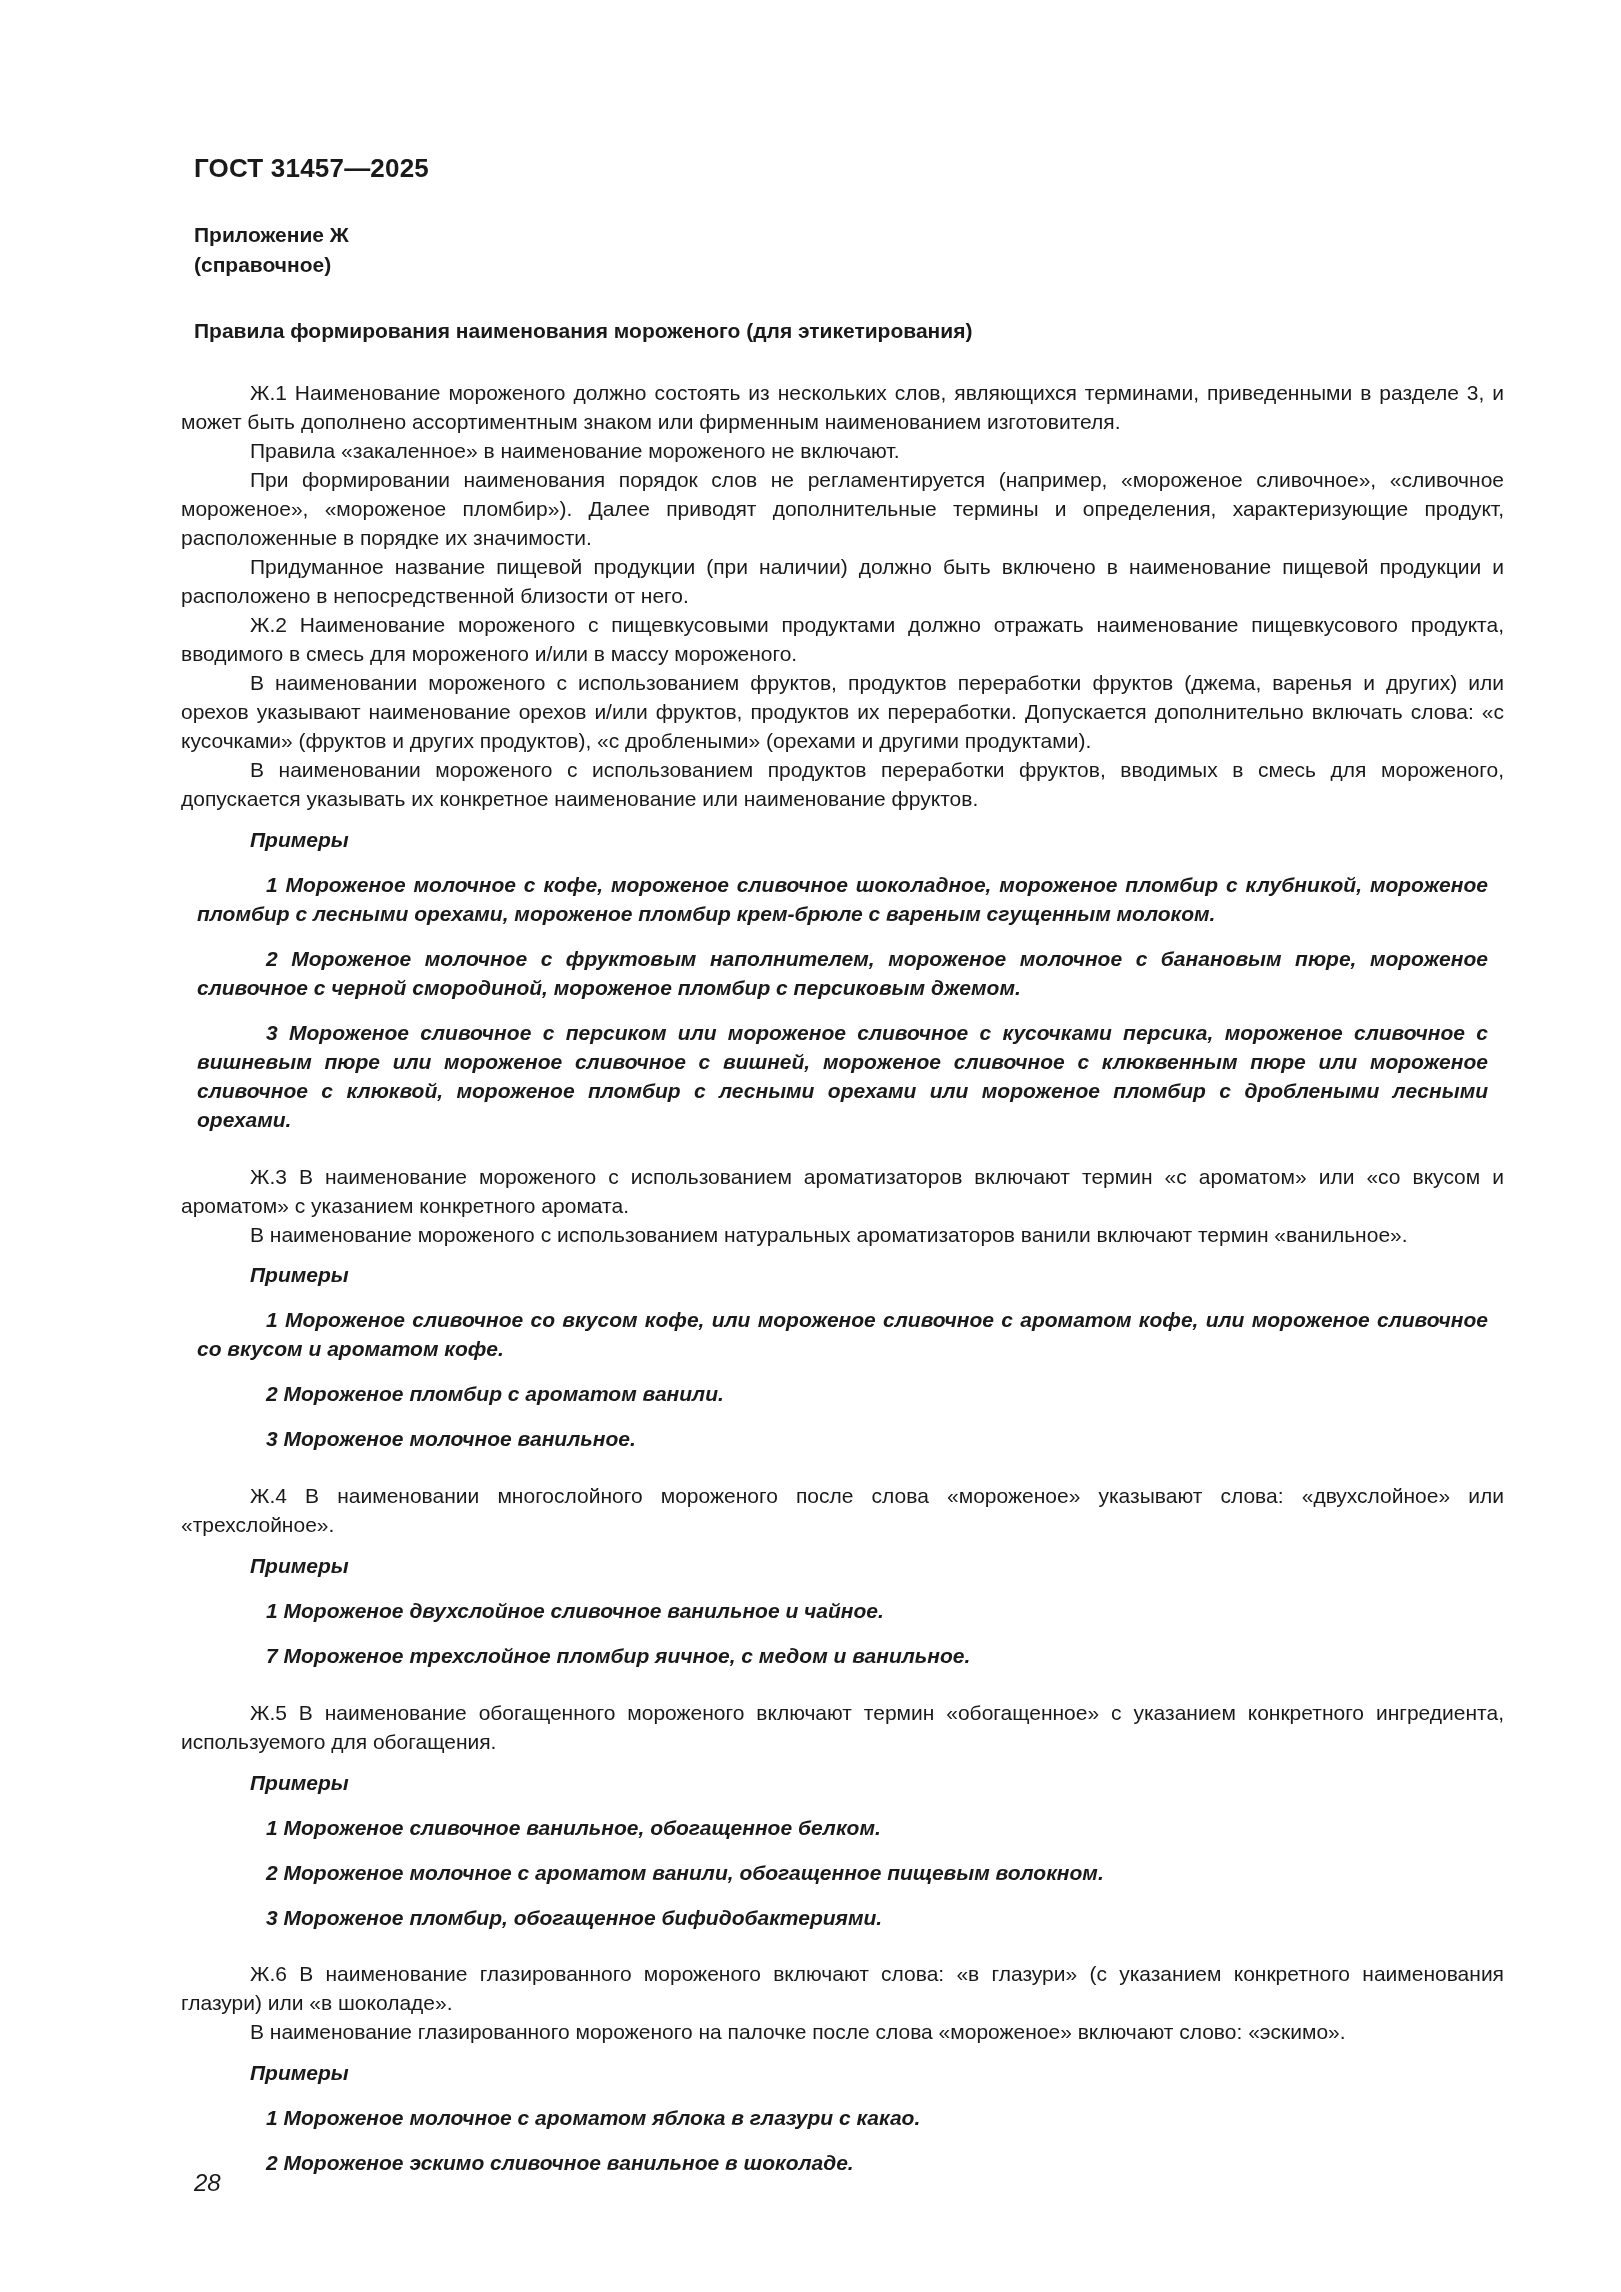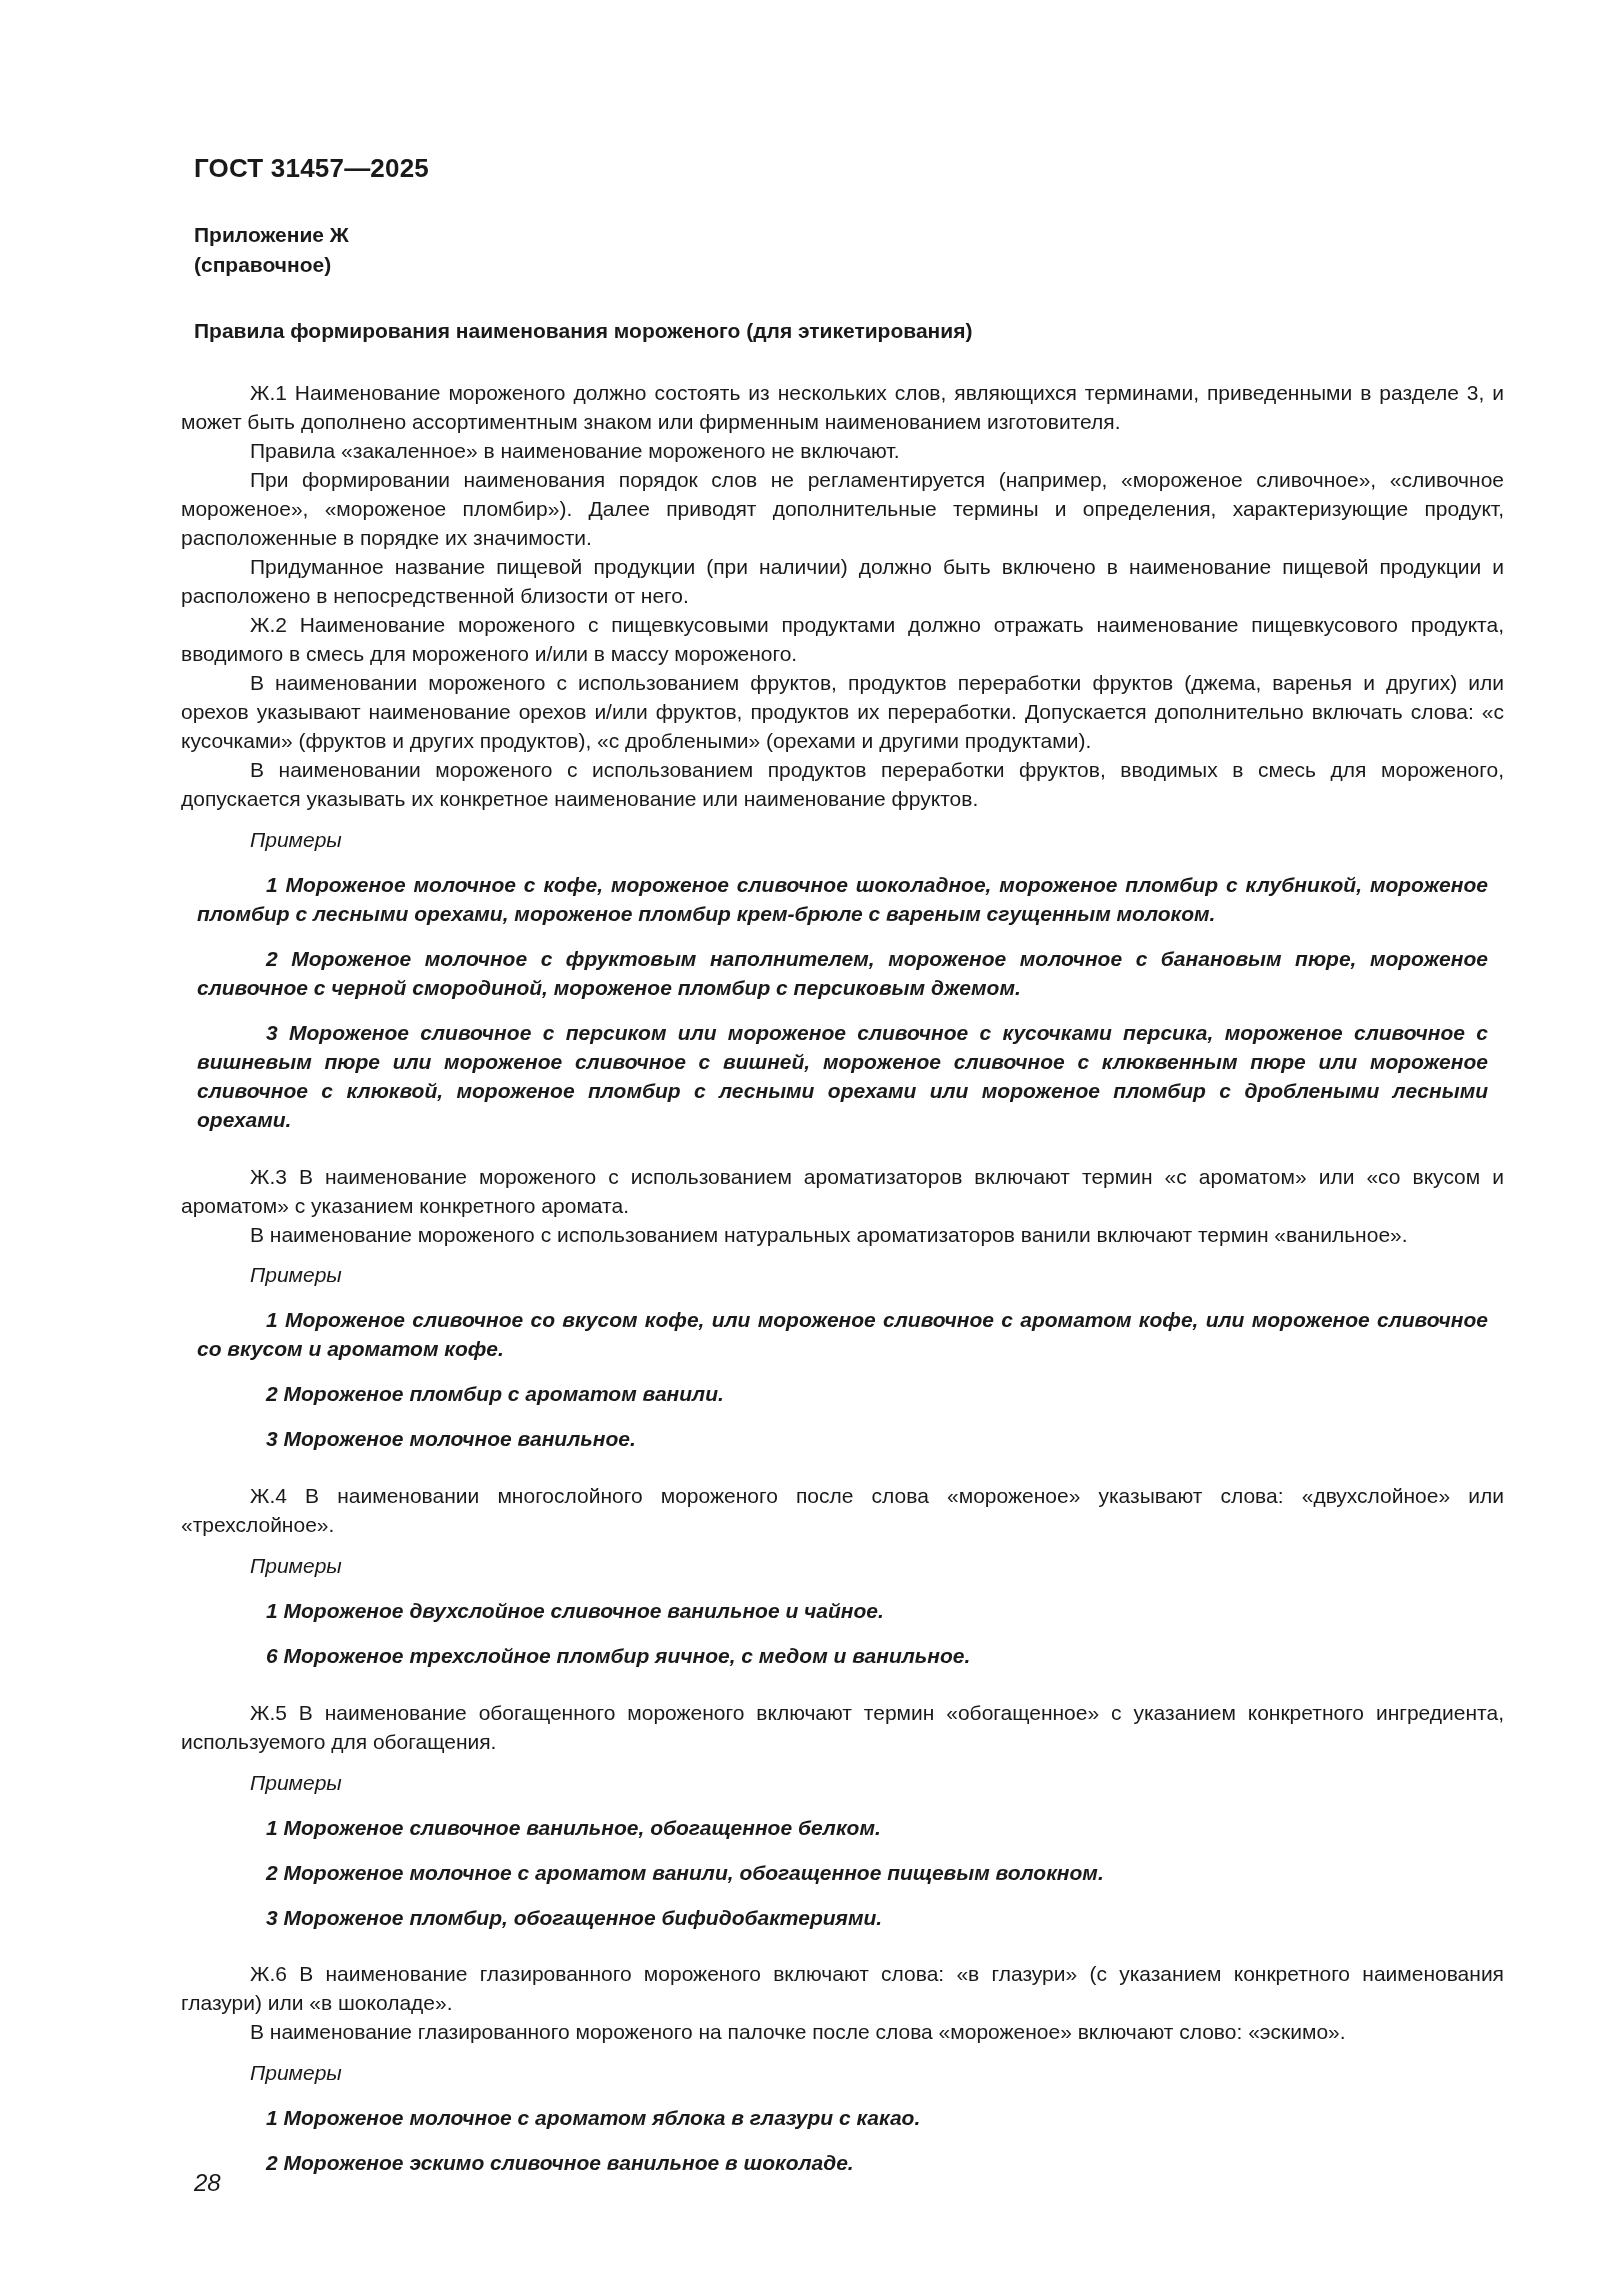--- a/index.html
+++ b/index.html
@@ -4,21 +4,21 @@
 <style>
   html, body { margin: 0; padding: 0; background: #ffffff; }
   body { width: 1621px; height: 2293px; position: relative; overflow: hidden;
          font-family: "Liberation Sans", sans-serif; color: #1a1a1a; }
   .page { position: absolute; left: 0; top: 0; width: 1621px; height: 2293px; }
   .hdr { position: absolute; left: 194px; top: 153px; font-size: 26px; font-weight: bold; letter-spacing: 0.2px; }
   .center { position: absolute; left: 194px; width: 1323px; text-align: left; font-weight: bold; font-size: 21px; }
   .body { position: absolute; left: 181px; width: 1323px; font-size: 21px; line-height: 29px; }
   .p { margin: 0; text-indent: 69px; text-align: justify; }
   .ex { margin: 16px; text-indent: 69px; font-weight: bold; font-style: italic; text-align: justify; }
-  .ex-h { margin: 0; padding-left: 69px; font-weight: normal; font-style: italic; }
+  .ex-h { margin: 0; padding-left: 69px; font-weight: bold; font-style: italic; }
   .gap { height: 11.8px; }
   .pageno { position: absolute; left: 194px; top: 2169px; font-size: 24px; font-style: italic; }
 </style>
 </head>
 <body>
 
 <div class="page">
 
   <div class="hdr">ГОСТ 31457—2025</div>
 
@@ -49,21 +49,21 @@
     <p class="ex-h">Примеры</p>
     <p class="ex">1 Мороженое сливочное со вкусом кофе, или мороженое сливочное с ароматом кофе, или мороженое сливочное со вкусом и ароматом кофе.</p>
     <p class="ex">2 Мороженое пломбир с ароматом ванили.</p>
     <p class="ex">3 Мороженое молочное ванильное.</p>
     <div class="gap"></div>
 
     <p class="p">Ж.4 В наименовании многослойного мороженого после слова «мороженое» указывают слова: «двухслойное» или «трехслойное».</p>
     <div class="gap"></div>
     <p class="ex-h">Примеры</p>
     <p class="ex">1 Мороженое двухслойное сливочное ванильное и чайное.</p>
-    <p class="ex">6 Мороженое трехслойное пломбир яичное, с медом и ванильное.</p>
+    <p class="ex">7 Мороженое трехслойное пломбир яичное, с медом и ванильное.</p>
     <div class="gap"></div>
 
     <p class="p">Ж.5 В наименование обогащенного мороженого включают термин «обогащенное» с указанием конкретного ингредиента, используемого для обогащения.</p>
     <div class="gap"></div>
     <p class="ex-h">Примеры</p>
     <p class="ex">1 Мороженое сливочное ванильное, обогащенное белком.</p>
     <p class="ex">2 Мороженое молочное с ароматом ванили, обогащенное пищевым волокном.</p>
     <p class="ex">3 Мороженое пломбир, обогащенное бифидобактериями.</p>
     <div class="gap"></div>
 

